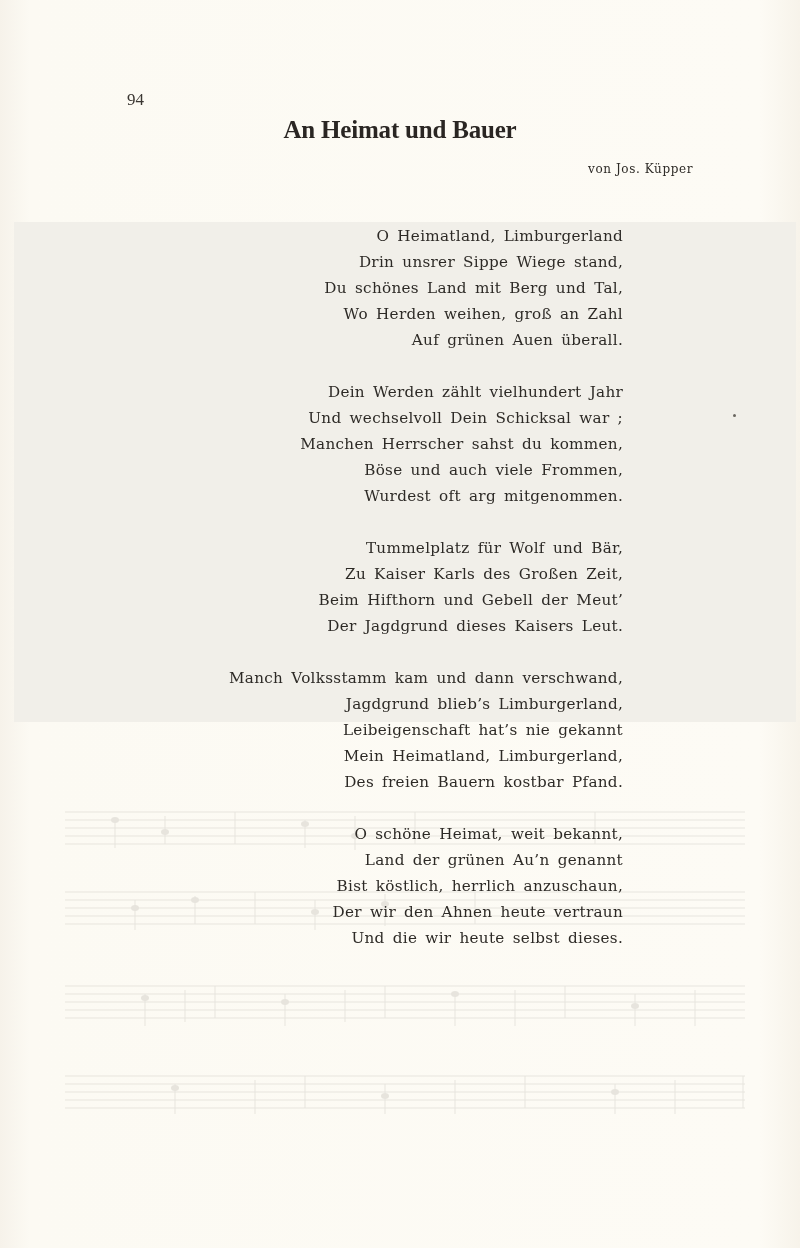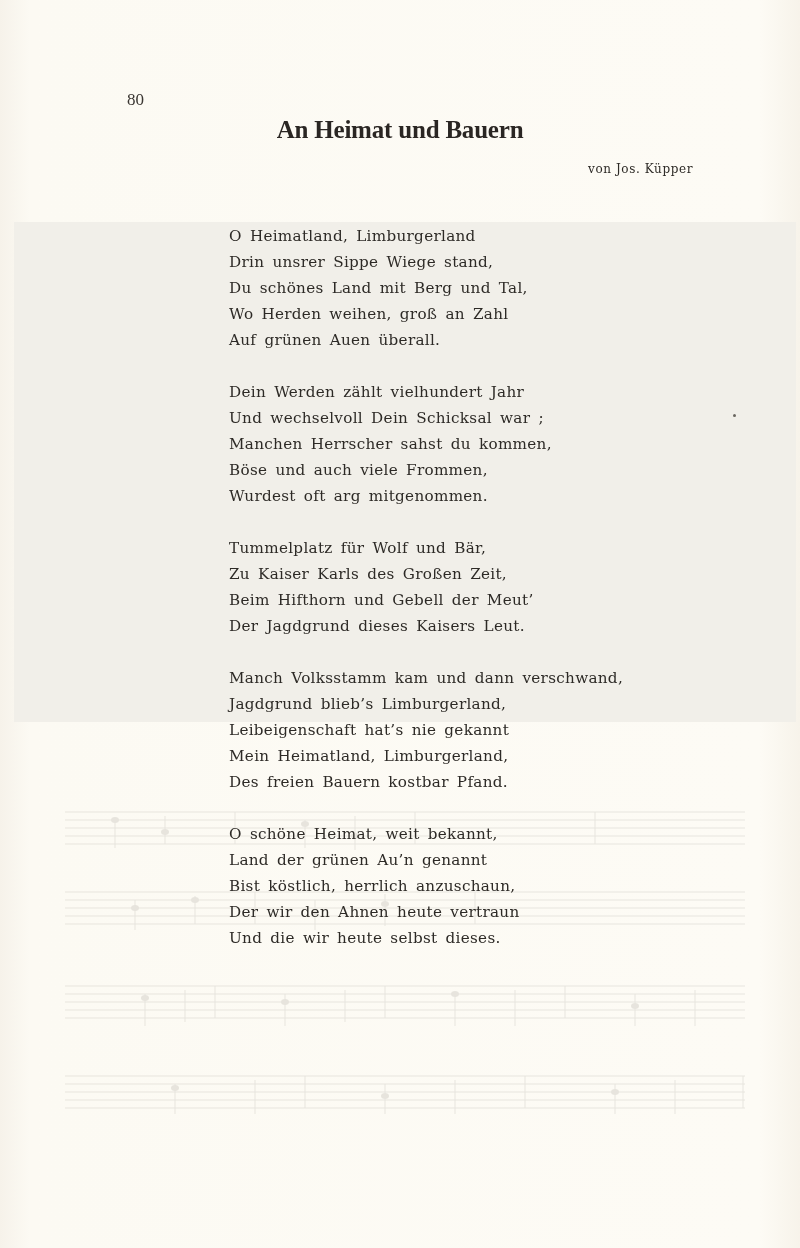--- a/index.html
+++ b/index.html
@@ -64,20 +64,21 @@
       top: 162px;
       font-family: "DejaVu Serif", serif;
       font-size: 12px;
       letter-spacing: 0.6px;
       color: #2d2a26;
     }
     .poem {
       position: absolute;
       left: 229px;
       top: 223px;
+      text-align: right;
     }
     .stanza {
       margin: 0 0 26px 0;
     }
     .line {
       display: block;
       font-family: "DejaVu Serif", serif;
       font-size: 15.2px;
       line-height: 26px;
       height: 26px;
@@ -177,23 +178,23 @@
       <ellipse cx="90" cy="208" rx="4" ry="3"></ellipse>
         <ellipse cx="230" cy="212" rx="4" ry="3"></ellipse>
       <ellipse cx="400" cy="204" rx="4" ry="3"></ellipse>
         <ellipse cx="580" cy="216" rx="4" ry="3"></ellipse>
       <ellipse cx="120" cy="298" rx="4" ry="3"></ellipse>
         <ellipse cx="330" cy="306" rx="4" ry="3"></ellipse>
       <ellipse cx="560" cy="302" rx="4" ry="3"></ellipse>
     </g>
   </svg>
 
-  <div class="page-number">80</div>
-
-  <div class="title">An Heimat und Bauern</div>
+  <div class="page-number">94</div>
+
+  <div class="title">An Heimat und Bauer</div>
 
   <div class="author">von Jos. Küpper</div>
 
   <div class="poem">
     <div class="stanza">
       <span class="line">O Heimatland, Limburgerland</span>
       <span class="line">Drin unsrer Sippe Wiege stand,</span>
       <span class="line">Du schönes Land mit Berg und Tal,</span>
       <span class="line">Wo Herden weihen, groß an Zahl</span>
       <span class="line">Auf grünen Auen überall.</span>

